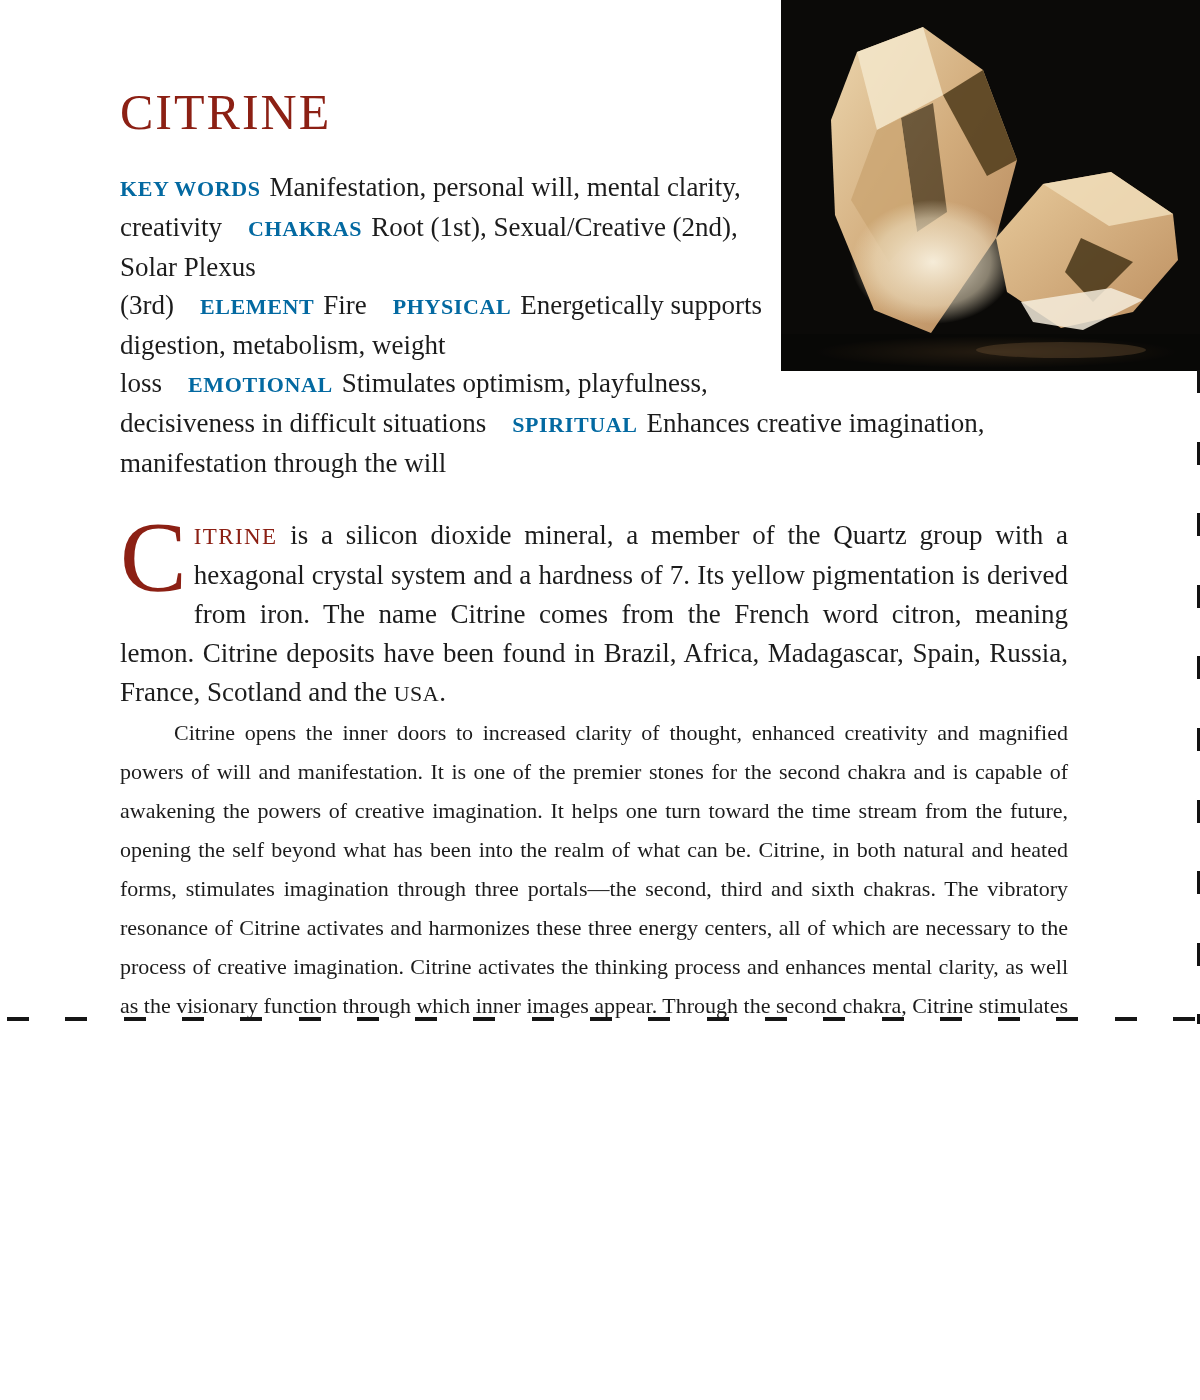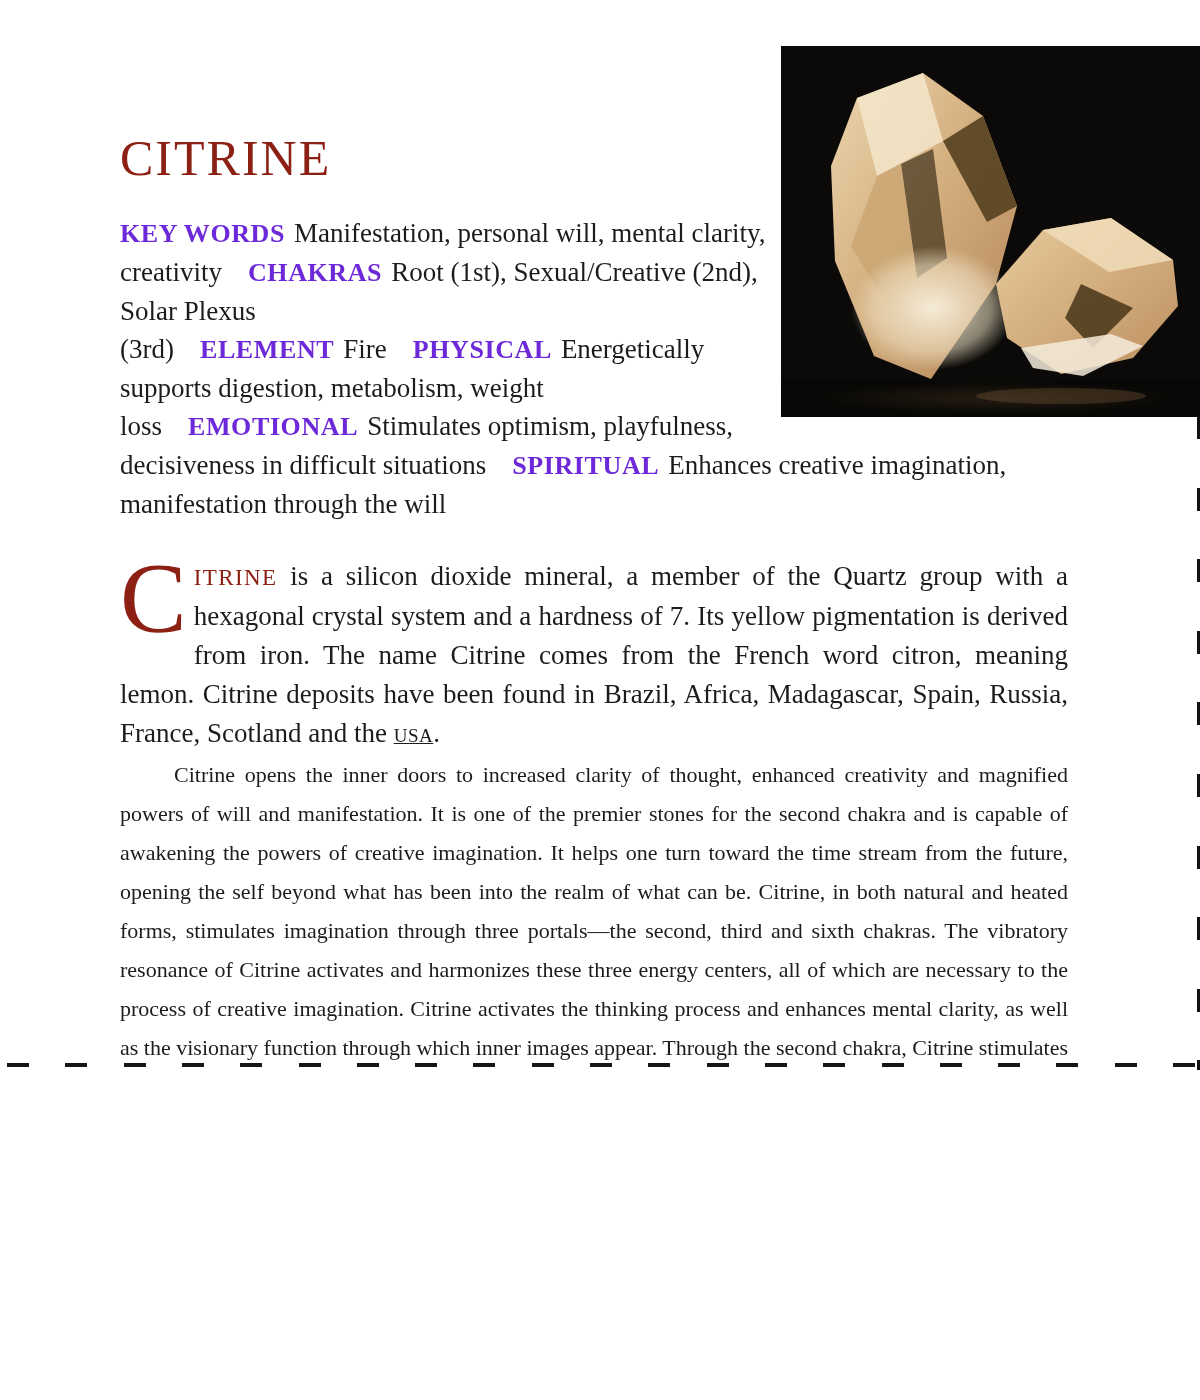--- a/index.html
+++ b/index.html
@@ -1,46 +1,45 @@
 <!DOCTYPE html>
 <html><head>
 <meta charset="utf-8">
 <style>
   html,body { margin:0; padding:0; background:#ffffff; }
   .page {
     position:relative; width:1200px; height:1024px; overflow:hidden;
     background:#ffffff; color:#1c1c1c;
     font-family:"Liberation Serif","DejaVu Serif",serif;
-    margin-top:46px;
   }
   .photo {
     position:absolute; left:781px; top:0; width:419px; height:371px;
     background:#0b0a08;
   }
   .photo svg { display:block; width:100%; height:100%; }
   .content { position:absolute; left:120px; top:0; width:948px; }
   .title {
     margin:86px 0 0 0; font-weight:normal;
     font-size:50px; line-height:52px; letter-spacing:2px;
     color:#8c2014;
   }
   .keywords { margin-top:30px; font-size:27px; line-height:38px; }
   .kw-spacer { float:right; width:292px; height:225px; }
   .kw-label {
-    font-weight:bold; color:#6d28d9; font-size:26px;
+    font-weight:bold; color:#0369a1; font-size:22px;
     letter-spacing:0.6px; margin-right:9px;
   }
   .kw-label.kw-follow { margin-left:26px; }
   .intro { margin:34px 0 0 0; font-size:27px; line-height:39px; text-align:justify; }
   .dropcap {
     float:left; color:#8c2014; font-size:100px; line-height:78px;
     padding:2px 7px 0 0;
   }
   .lead { color:#8c2014; font-size:23px; letter-spacing:1.4px; }
-  .sc { font-size:19px; letter-spacing:0.5px;text-decoration:underline; }
+  .sc { font-size:22px; letter-spacing:0.5px; }
   .it { }
   .para2 { margin:0; font-size:22px; line-height:39px; text-align:justify; text-indent:54px; }
   .pageno {
     margin-top:26px; text-align:right; font-weight:bold;
     font-size:29px; color:#0f766e;
   }
   .bottom-mark { position:absolute; bottom:3px; width:22px; height:4px; background:#161616; }
   .edge-tick { position:absolute; right:0; width:3px; height:23px; background:#121212; }
 </style>
 </head>

